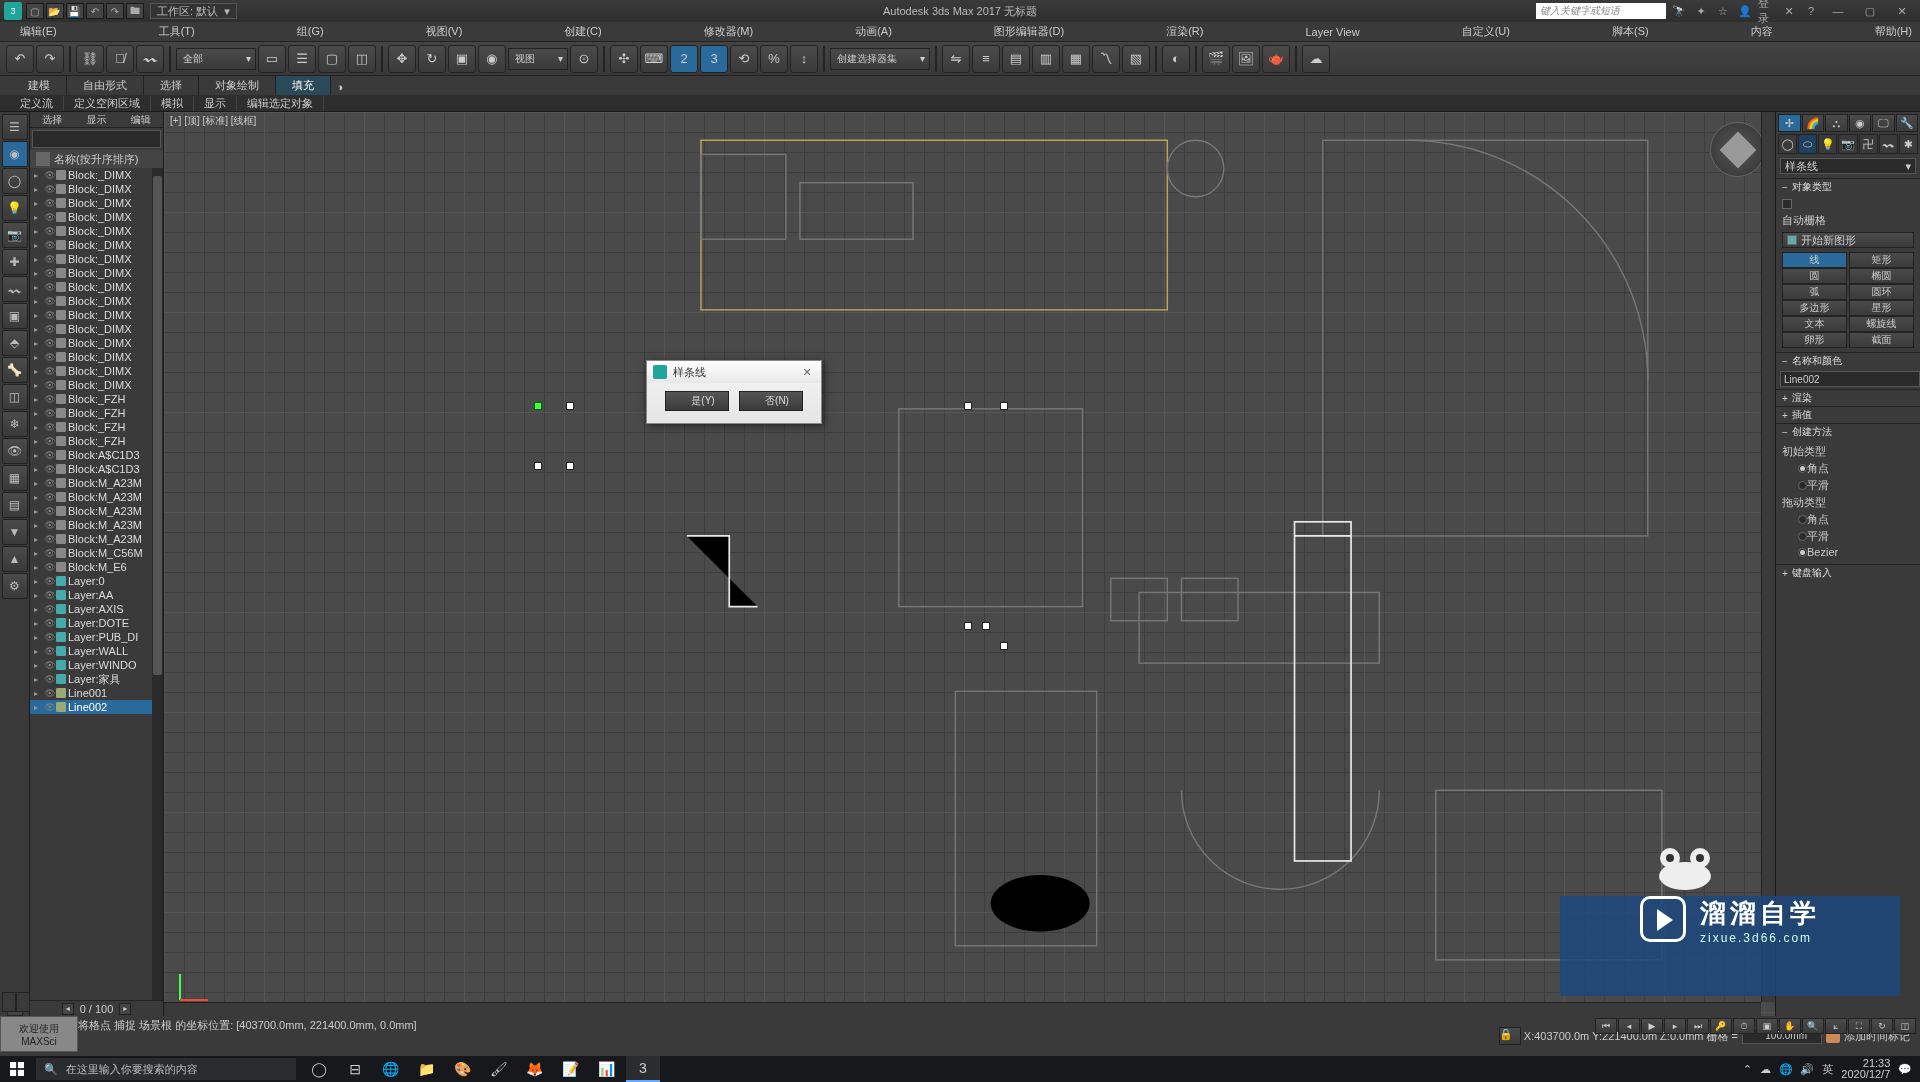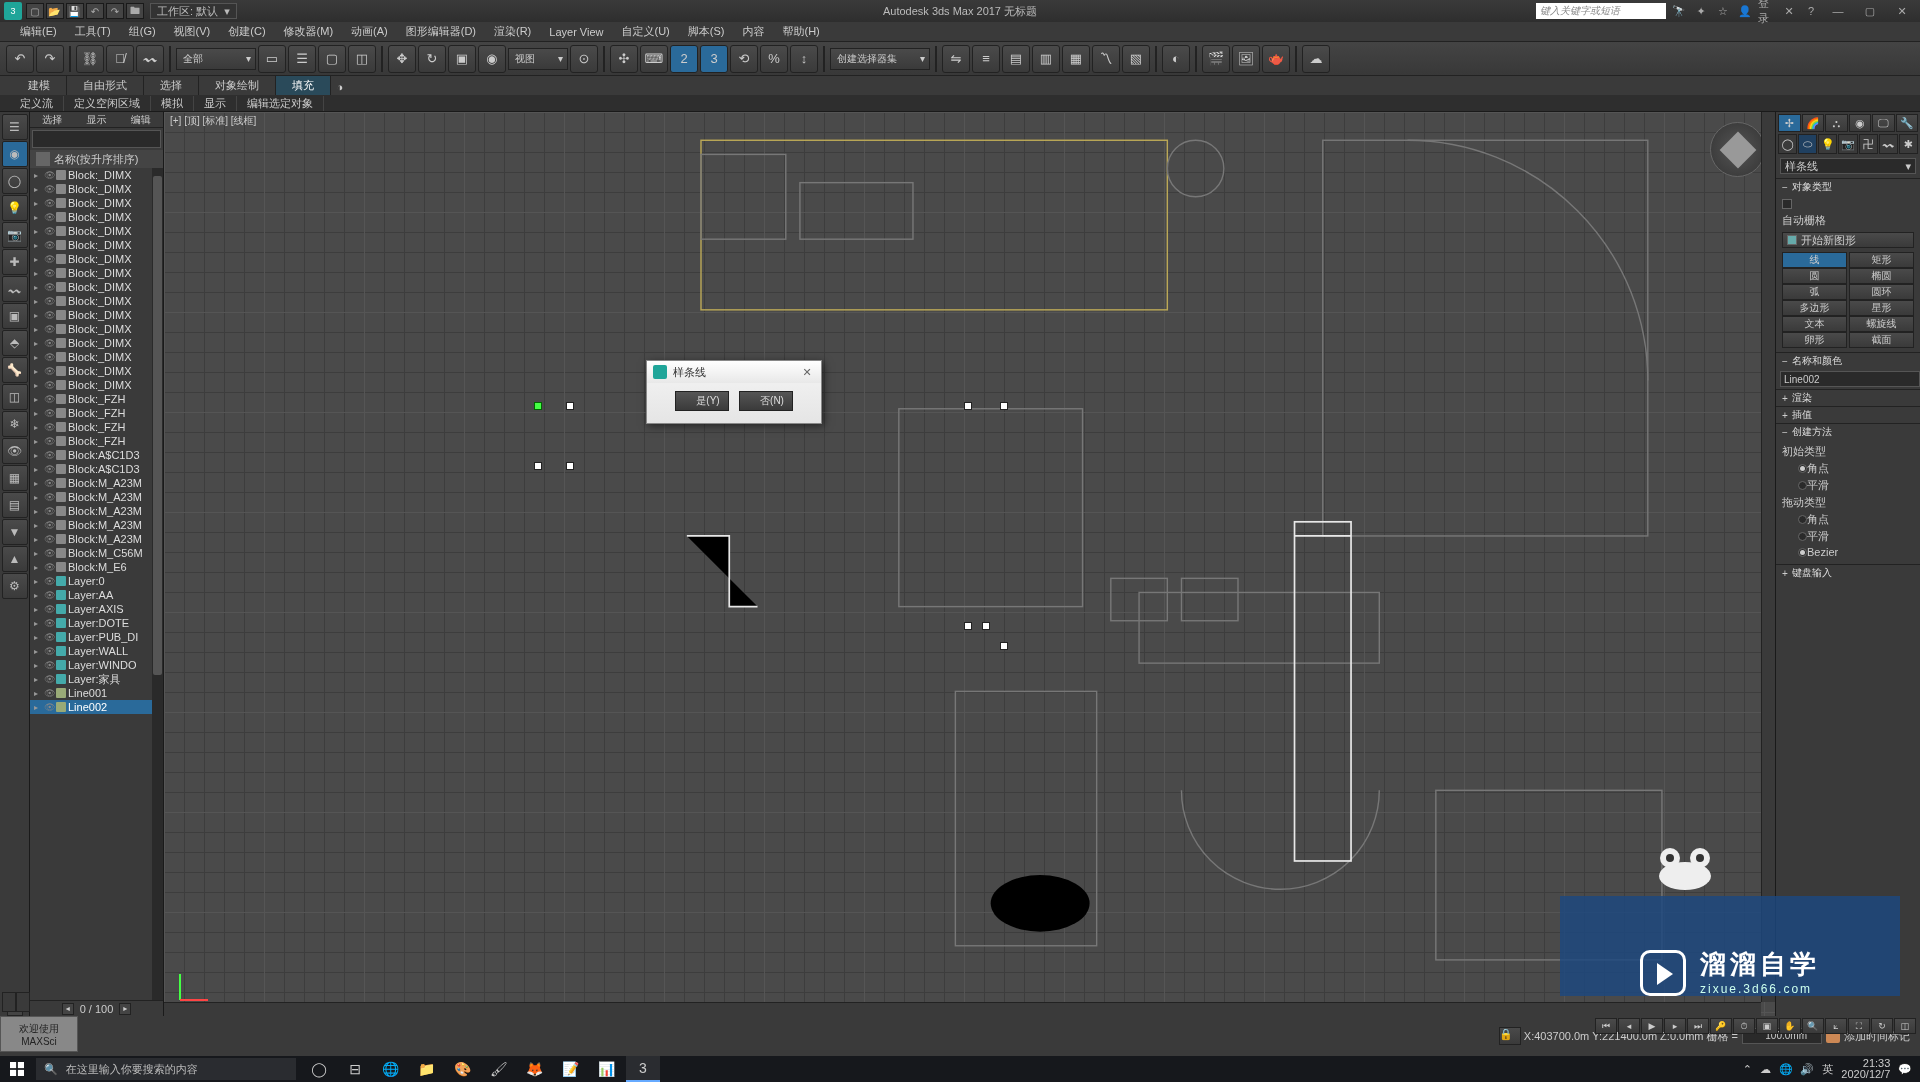--- a/index.html
+++ b/index.html
@@ -11,21 +11,21 @@
 .titlebar .qat { display: flex; gap: 2px; align-items:center; }
 .titlebar .qat .ico { width: 18px; height: 16px; background: #444; border:1px solid #1a1a1a; display:flex;align-items:center;justify-content:center;font-size:10px;color:#aaa;}
 .titlebar .wsdrop { margin-left:6px; height:16px; border:1px solid #555; background:#333; padding:0 6px; display:flex;align-items:center; color:#bbb;}
 .titlebar .center { position:absolute; left:50%; transform:translateX(-50%); color:#bbb; font-size:11px;}
 .titlebar .right { position:absolute; right:4px; display:flex; align-items:center; gap:4px;}
 .titlebar .searchbox { width:130px; height:16px; background:#fff; color:#888; font-style:italic; padding:0 4px; display:flex;align-items:center; font-size:10px;}
 .titlebar .ricon { width:18px;height:16px;display:flex;align-items:center;justify-content:center;color:#aaa;}
 .titlebar .wbtn { width:28px;height:16px;display:flex;align-items:center;justify-content:center;color:#aaa;}
 
 
-.menubar { height: 20px; background:#3a3a3a;border-bottom:1px solid #222; display:flex; align-items:center; padding-left:12px; gap:2px;}
+.menubar { height: 20px; background:#3a3a3a;border-bottom:1px solid #222; display:flex; align-items:center; padding-left:12px; gap:2px;justify-content:space-between;}
 .menubar .mitem { padding:0 8px; color:#ccc; height:100%; display:flex;align-items:center;}
 
 
 .maintb { height: 34px; background:linear-gradient(#444,#383838); border-bottom:1px solid #222; display:flex; align-items:center; padding:0 6px; gap:2px;}
 .maintb .tbtn { width:28px;height:28px;background:linear-gradient(#4a4a4a,#3a3a3a);border:1px solid #222;border-radius:3px;display:flex;align-items:center;justify-content:center;color:#ccc;font-size:13px;}
 .maintb .sep { width:2px;height:26px;background:#222;margin:0 3px;}
 .maintb .drop { height:22px; background:linear-gradient(#4a4a4a,#3a3a3a); border:1px solid #222; padding:0 18px 0 6px; display:flex;align-items:center; position:relative; color:#ccc; font-size:10px;}
 .maintb .drop::after{content:"▾";position:absolute;right:4px;}
 
 
@@ -112,21 +112,21 @@
 .cmdpanel .radio .r{width:9px;height:9px;border-radius:50%;border:1px solid #666;background:#2a2a2a;}
 .cmdpanel .radio .r.on::after{content:"";display:block;width:5px;height:5px;background:#ccc;border-radius:50%;margin:1px;}
 
 
 .dialog { position:absolute; top:360px; left:646px; width:176px; background:linear-gradient(#f5f5f5,#e5e5e5); border:1px solid #888; box-shadow:2px 2px 8px rgba(0,0,0,.5); z-index:100;}
 .dialog .dti { height:22px; display:flex;align-items:center;padding:0 6px; background:linear-gradient(#fff,#e8e8e8); color:#333;}
 .dialog .dti .ico{width:14px;height:14px;background:#1fa599;margin-right:6px;border-radius:2px;}
 .dialog .dti .x{margin-left:auto;width:16px;text-align:center;color:#666;}
 .dialog .dmsg { padding:18px 10px; color:#333; font-size:11px;}
 .dialog .dbtns { display:flex; gap:10px; justify-content:center; padding:8px 10px 12px;}
-.dialog .dbtns .db { width:54px;height:20px;background:linear-gradient(#555,#3a3a3a);border:1px solid #222;color:#ddd;text-align:center;line-height:18px;font-size:10px;padding-left:12px;}
+.dialog .dbtns .db { width:64px;height:20px;background:linear-gradient(#555,#3a3a3a);border:1px solid #222;color:#ddd;text-align:center;line-height:18px;font-size:10px;padding-left:12px;}
 
 
 .timearea { position:absolute; left:164px; right:145px; bottom:46px; height:20px; background:#3a3a3a; display:flex;align-items:center;}
 .timearea .tslab { width:40px; text-align:center; font-size:10px;}
 .timearea .tsknob{width:10px;height:10px;background:#ccc;border-radius:2px;}
 .timearea .tstrack{flex:1;height:14px;background:#2a2a2a;position:relative;}
 .timearea .tstrack .mark{position:absolute;left:2px;width:10px;height:14px;background:#c8aa44;}
 .timearea .ticks{position:absolute;bottom:0;left:40px;right:0;height:10px;display:flex;justify-content:space-between;font-size:9px;color:#aaa;}
 
 .prompt { position:absolute; left:0; right:0; bottom:26px; height:40px; background:#3a3a3a;}
@@ -146,21 +146,21 @@
 .wintask .start{width:34px;height:100%;display:flex;align-items:center;justify-content:center;}
 .wintask .start svg{width:14px;height:14px;}
 .wintask .search{width:260px;height:22px;background:#2a2c30;display:flex;align-items:center;padding:0 8px;gap:8px;color:#bbb;margin-left:2px;}
 .wintask .tbtns{display:flex;gap:2px;margin-left:6px;}
 .wintask .tbtns .ti{width:34px;height:26px;display:flex;align-items:center;justify-content:center;font-size:14px;}
 .wintask .tbtns .ti.active{border-bottom:2px solid #6af;background:#2a2c30;}
 .wintask .tray{margin-left:auto;display:flex;align-items:center;gap:8px;padding-right:8px;color:#ccc;font-size:10px;}
 .wintask .clock{text-align:right;line-height:11px;}
 
 
-.wm { position:absolute; right:20px; bottom:86px; width:340px; height:100px; background:rgba(28,72,128,.82); display:flex;align-items:flex-end;justify-content:center;gap:14px; z-index:50;}
+.wm { position:absolute; right:20px; bottom:86px; width:340px; height:100px; background:rgba(28,72,128,.82); display:flex;align-items:flex-start;justify-content:center;gap:14px; z-index:50;}
 .wm .play{width:46px;height:46px;border:3px solid #fff;border-radius:10px;position:relative;}
 .wm .play::after{content:"";position:absolute;left:14px;top:10px;border-left:16px solid #fff;border-top:11px solid transparent;border-bottom:11px solid transparent;}
 .wm .txt{color:#fff;}
 .wm .big{font-size:26px;font-weight:bold;letter-spacing:4px;}
 .wm .sm{font-size:12px;letter-spacing:2px;color:#cfe;}
 .mascot{position:absolute;right:200px;bottom:190px;width:70px;height:50px;z-index:49;}
 
 
 .mininav{position:absolute;left:2px;bottom:70px;width:28px;height:20px;display:flex;}
 .mininav .mn{width:14px;height:20px;background:#3a3a3a;border:1px solid #222;}
@@ -766,20 +766,23 @@
         <span>85</span>
         <span>90</span>
         <span>95</span>
         <span>100</span>
       </div>
   </div>
 </div>
 
 <div class="prompt">
   <div class="welcome">欢迎使用 MAXSci</div>
+  <div class="row2">
+      <span class="hint">将格点 捕捉 场景根 的坐标位置: [403700.0mm, 221400.0mm, 0.0mm]</span>
+    </div>
   <div class="pright">
     <div style="display:flex;align-items:center;gap:3px">
       <div class="pbtn">🔒</div>
       <div class="spin"><span class="lbl">X:</span><span class="val">403700.0m</span></div>
       <div class="spin"><span class="lbl">Y:</span><span class="val">221400.0m</span></div>
       <div class="spin"><span class="lbl">Z:</span><span class="val">0.0mm</span></div>
       <div class="gridspin">
           <span>栅格 =</span>
           <span class="v">100.0mm</span>
         </div>

